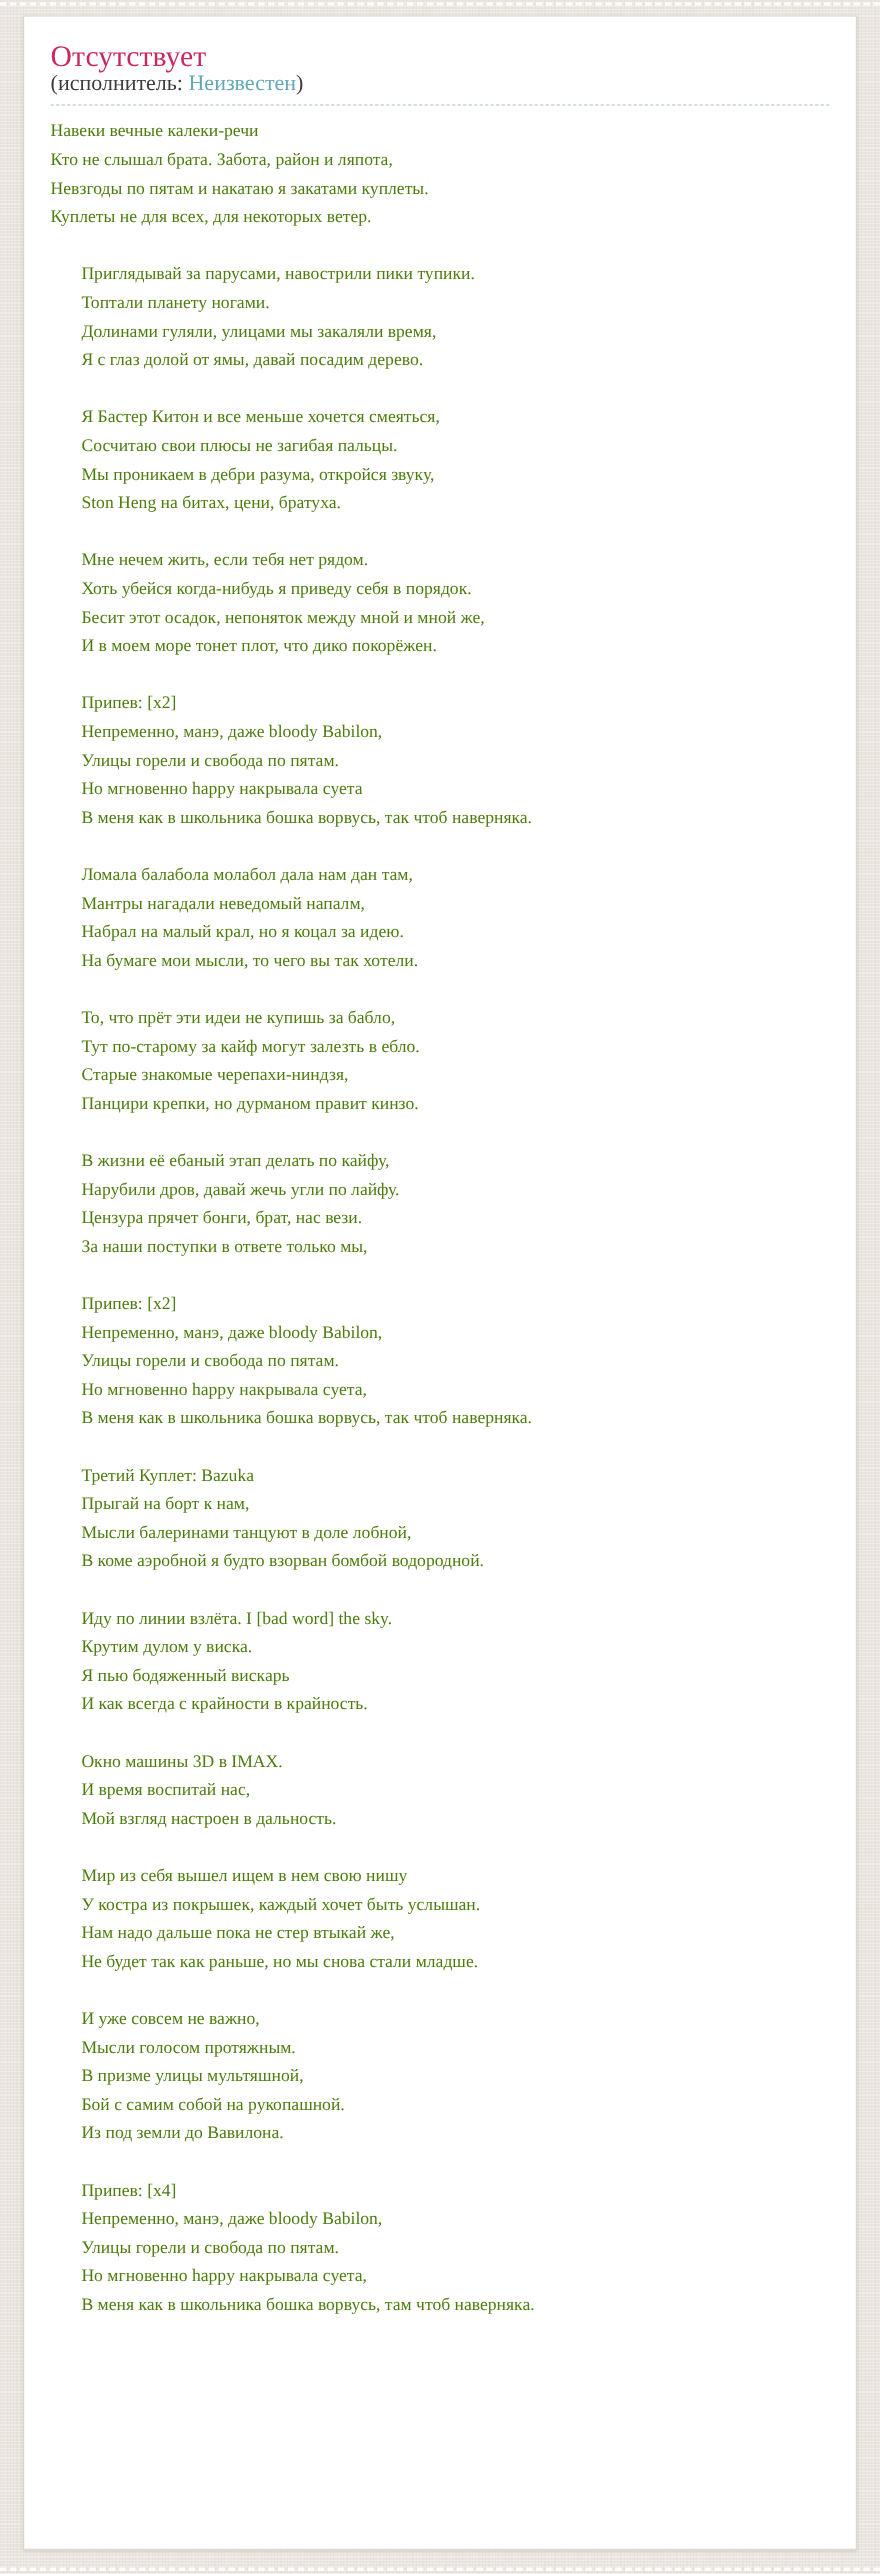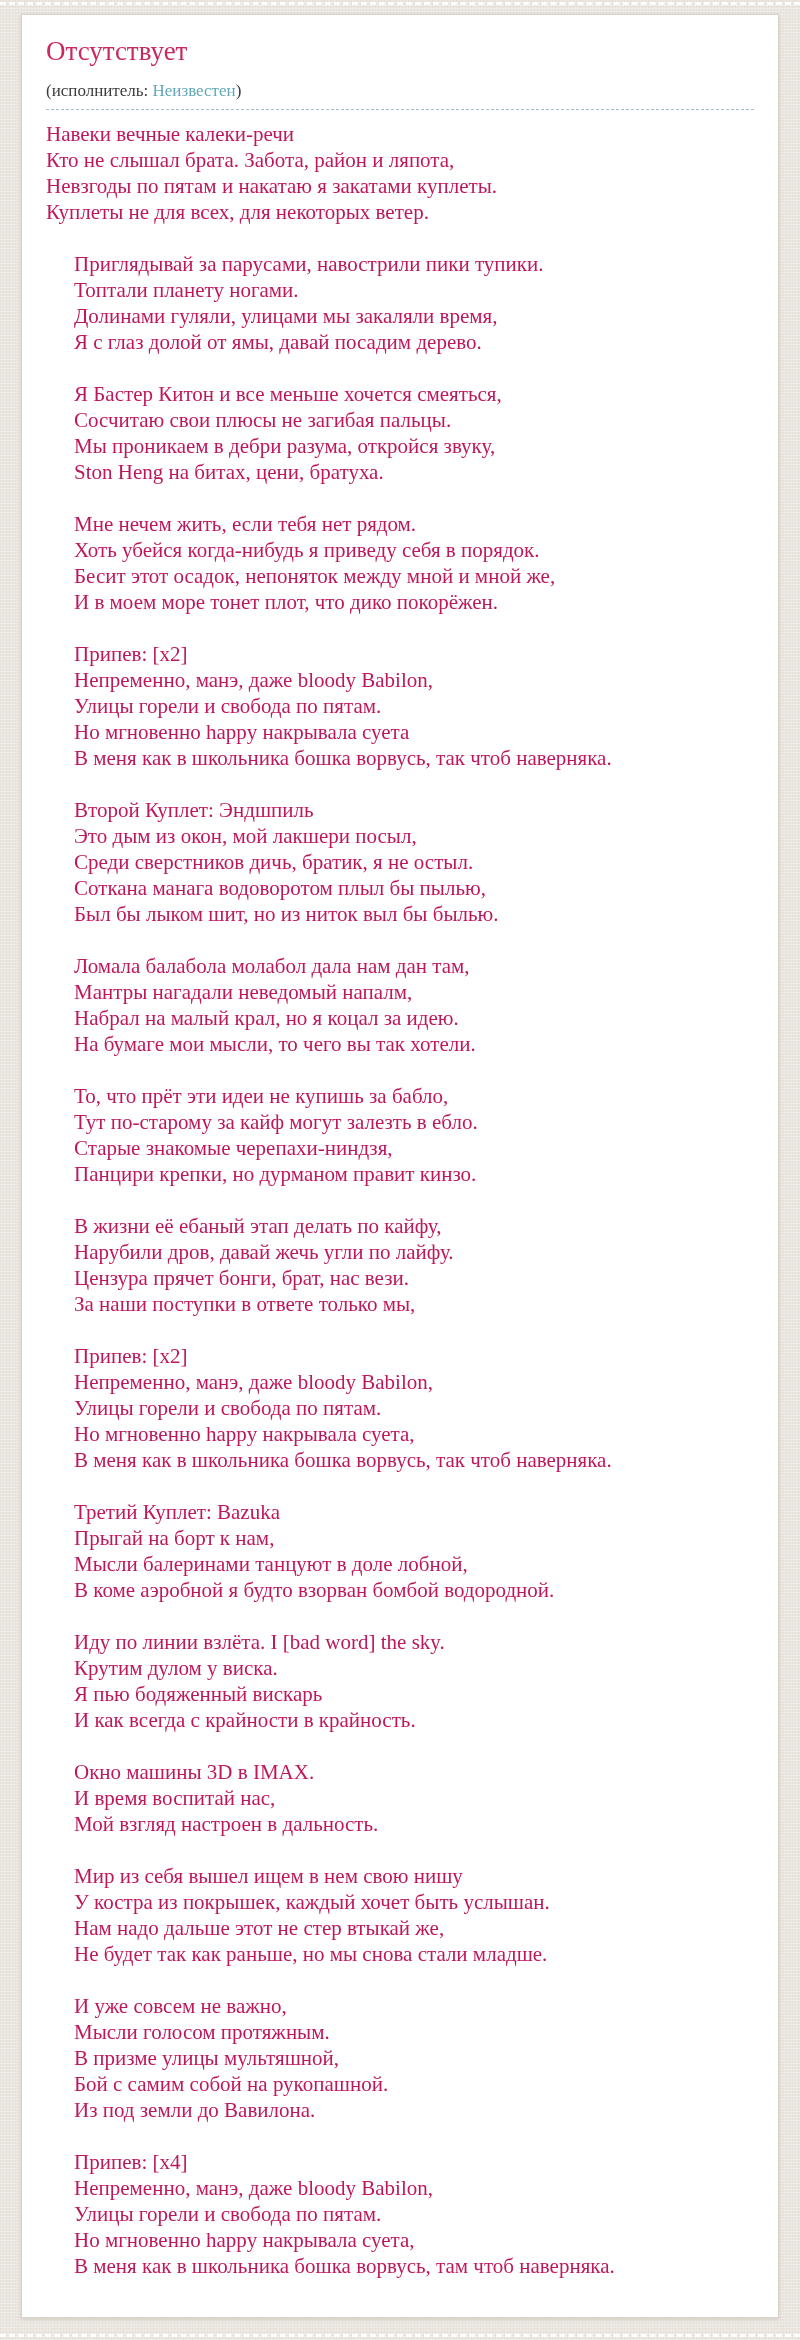--- a/index.html
+++ b/index.html
@@ -42,40 +42,40 @@
     font-family: Liberation Serif, serif;
   }
   .song-title {
     margin: 0;
     font-size: 27px;
     line-height: 28px;
     font-weight: 400;
     color: #c92a5e;
   }
   .performer-line {
-    margin-top: 15px;
-    font-size: 17px;
+    margin-top: 1px;
+    font-size: 20px;
     line-height: 21px;
     color: #3c3c3c;
   }
   .performer-link {
     color: #63a8b7;
     text-decoration: none;
     cursor: pointer;
   }
   .dashed-separator {
     margin-top: 8px;
     border-bottom: 1px dashed #a6bfce;
     height: 0;
   }
   .lyrics {
     margin-top: 11px;
-    font-size: 21px;
+    font-size: 16px;
     line-height: 26px;
-    color: #be185d;
+    color: #4d7c0f;
   }
   .lyrics p.line {
     margin: 0;
     padding: 0;
   }
   .stanza + .stanza {
     margin-top: 26px;
     margin-left: 28px;
   }
 </style>
@@ -116,27 +116,20 @@
         <p class="line">И в моем море тонет плот, что дико покорёжен.</p>
       </div>
       <div class="stanza">
         <p class="line">Припев: [x2]</p>
         <p class="line">Непременно, манэ, даже bloody Babilon,</p>
         <p class="line">Улицы горели и свобода по пятам.</p>
         <p class="line">Но мгновенно happy накрывала суета</p>
         <p class="line">В меня как в школьника бошка ворвусь, так чтоб наверняка.</p>
       </div>
       <div class="stanza">
-        <p class="line">Второй Куплет: Эндшпиль</p>
-        <p class="line">Это дым из окон, мой лакшери посыл,</p>
-        <p class="line">Среди сверстников дичь, братик, я не остыл.</p>
-        <p class="line">Соткана манага водоворотом плыл бы пылью,</p>
-        <p class="line">Был бы лыком шит, но из ниток выл бы былью.</p>
-      </div>
-      <div class="stanza">
         <p class="line">Ломала балабола молабол дала нам дан там,</p>
         <p class="line">Мантры нагадали неведомый напалм,</p>
         <p class="line">Набрал на малый крал, но я коцал за идею.</p>
         <p class="line">На бумаге мои мысли, то чего вы так хотели.</p>
       </div>
       <div class="stanza">
         <p class="line">То, что прёт эти идеи не купишь за бабло,</p>
         <p class="line">Тут по-старому за кайф могут залезть в ебло.</p>
         <p class="line">Старые знакомые черепахи-ниндзя,</p>
         <p class="line">Панцири крепки, но дурманом правит кинзо.</p>
@@ -167,21 +160,21 @@
         <p class="line">И как всегда с крайности в крайность.</p>
       </div>
       <div class="stanza">
         <p class="line">Окно машины 3D в IMAX.</p>
         <p class="line">И время воспитай нас,</p>
         <p class="line">Мой взгляд настроен в дальность.</p>
       </div>
       <div class="stanza">
         <p class="line">Мир из себя вышел ищем в нем свою нишу</p>
         <p class="line">У костра из покрышек, каждый хочет быть услышан.</p>
-        <p class="line">Нам надо дальше этот не стер втыкай же,</p>
+        <p class="line">Нам надо дальше пока не стер втыкай же,</p>
         <p class="line">Не будет так как раньше, но мы снова стали младше.</p>
       </div>
       <div class="stanza">
         <p class="line">И уже совсем не важно,</p>
         <p class="line">Мысли голосом протяжным.</p>
         <p class="line">В призме улицы мультяшной,</p>
         <p class="line">Бой с самим собой на рукопашной.</p>
         <p class="line">Из под земли до Вавилона.</p>
       </div>
       <div class="stanza">

